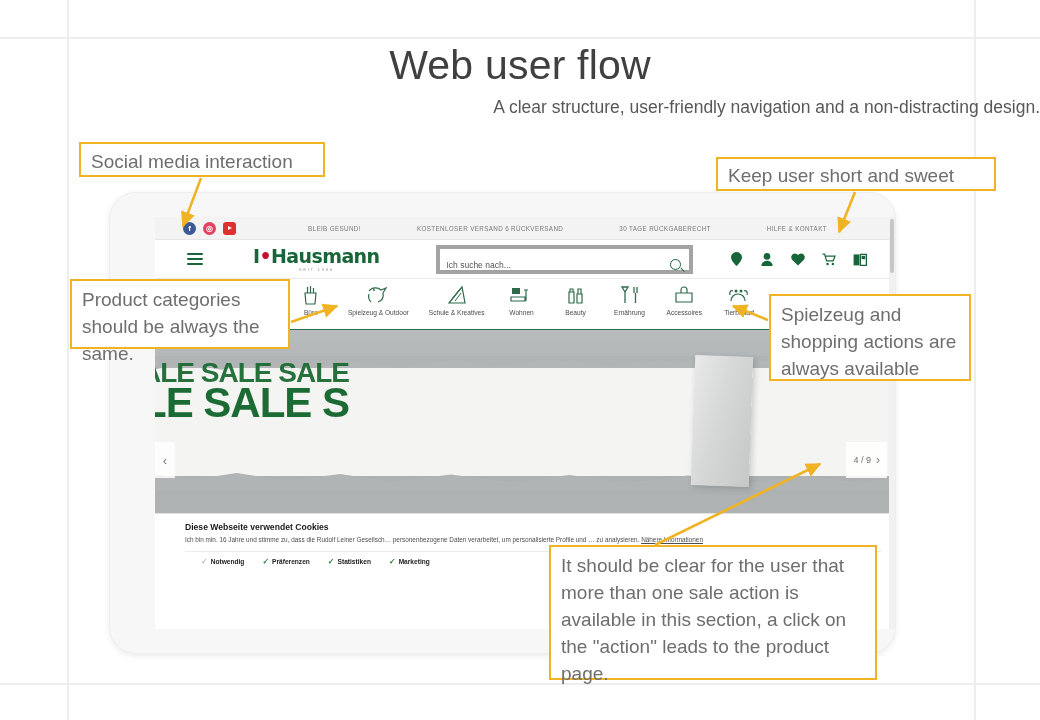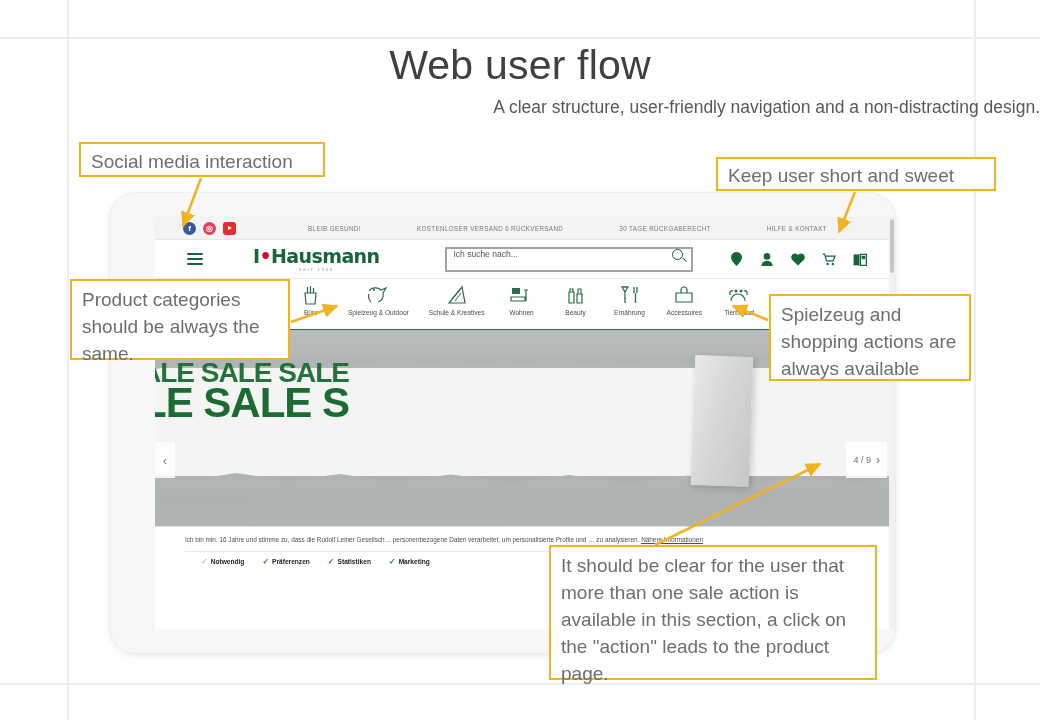--- a/index.html
+++ b/index.html
@@ -89,23 +89,23 @@
     letter-spacing:-.6px;line-height:1;
     font-family:"DejaVu Sans", sans-serif;
   }
   .logo-main .bar{color:#18653a;}
   .logo-main .dot{color:#c8102e;}
   .logo-sub{
     font-size:4.4px;color:#9a9a9a;letter-spacing:1.6px;
     text-align:center;margin-top:1px;
   }
   .searchwrap{
-    margin-left:30px;flex:1;max-width:355px;
-    height:21px;border:2px solid #a3a3a3;background:#fff;
-    display:flex;align-items:flex-start;padding:0 6px;
+    margin-left:21px;flex:1;max-width:355px;
+    height:21px;border:4px solid #a3a3a3;background:#fff;
+    display:flex;align-items:flex-end;padding:0 6px;
   }
   .searchwrap .ph{font-size:8.5px;color:#555;flex:1;}
   .mag{
     width:9px;height:9px;border:1.4px solid #18653a;border-radius:50%;
     position:relative;margin-right:2px;
   }
   .mag:after{
     content:"";position:absolute;right:-4px;bottom:-2px;
     width:4.5px;height:1.4px;background:#18653a;
     transform:rotate(45deg);
@@ -224,21 +224,21 @@
     border:2.4px solid #f0b323;
     color:#6e6e6e;
     font-size:19px;
     line-height:1.42;
     padding:6px 10px;
     box-sizing:border-box;
     z-index:20;
   }
   #co-social{left:79px;top:142px;width:246px;height:35px;padding-top:5px;}
   #co-menus{left:716px;top:157px;width:280px;height:34px;padding-top:4px;}
-  #co-product{left:70px;top:279px;width:220px;height:81px;}
+  #co-product{left:70px;top:279px;width:220px;height:70px;}
   #co-categories{left:769px;top:294px;width:202px;height:87px;}
   #co-sale{left:549px;top:545px;width:328px;height:135px;}
 
   
   .arrowlayer{position:absolute;left:0;top:0;width:1040px;height:720px;pointer-events:none;z-index:15;}
 </style>
 </head>
 <body>
 
 <div class="guide v" style="left:67px;"></div>
@@ -400,20 +400,21 @@
       <div class="navarrow left">‹</div>
       <div class="pager">
         <span>4 / 9</span>
         <span class="chev">›</span>
       </div>
 
       <div class="herocaption">RABATTIERTE ARTIKEL &amp; ABVERKAUF</div>
       <div class="herobtn">ZUR ÜBERSICHT</div>
 
       <div class="cookie">
+        <h4>Diese Webseite verwendet Cookies</h4>
         <p><span>Ich bin min. 16 Jahre und stimme zu, dass die Rudolf Leiner Gesellsch… personenbezogene Daten verarbeitet, um personalisierte Profile und … zu analysieren.</span> <u>Nähere Informationen</u></p>
         <div class="cookie-opts">
           <span class="copt muted">
               <span class="chk">✓</span>
               <span>Notwendig</span>
             </span>
           <span class="copt">
               <span class="chk">✓</span>
               <span>Präferenzen</span>
             </span>

